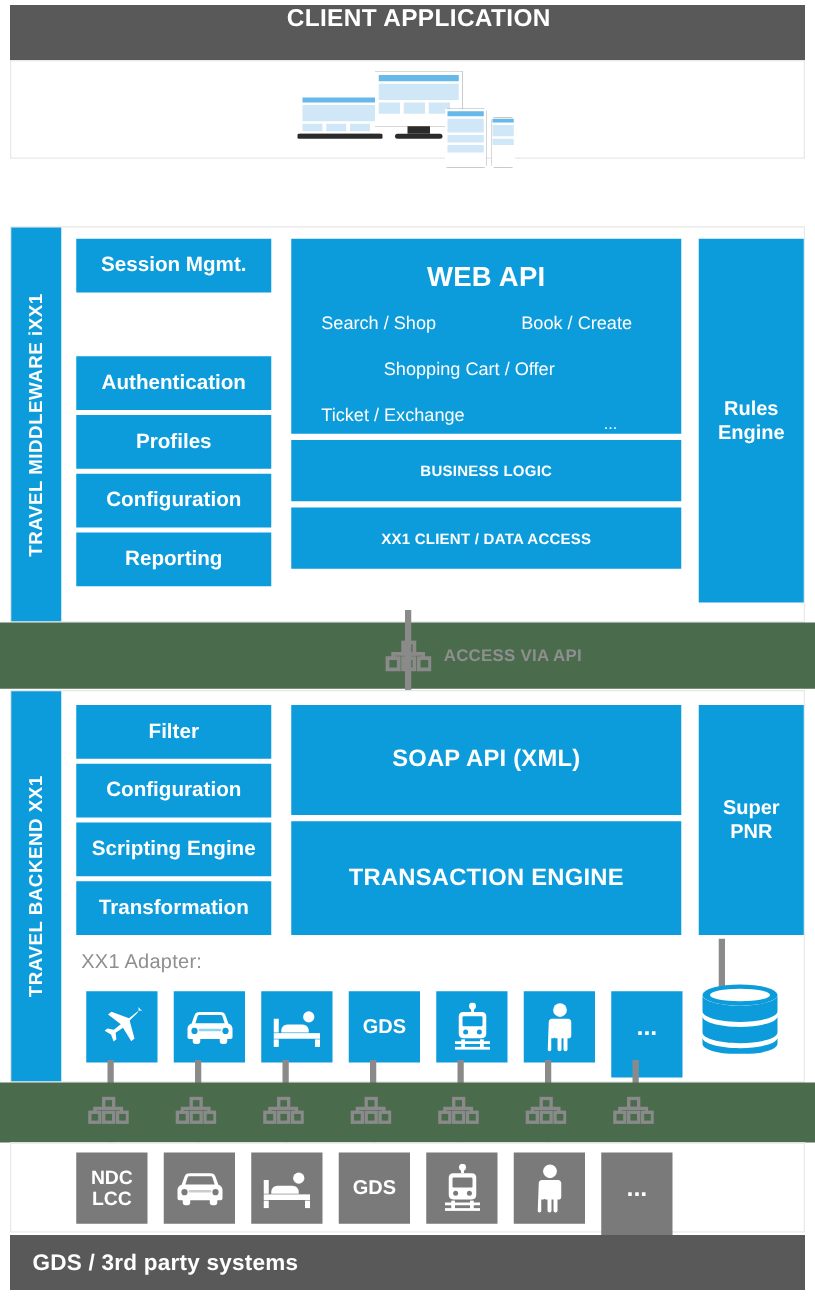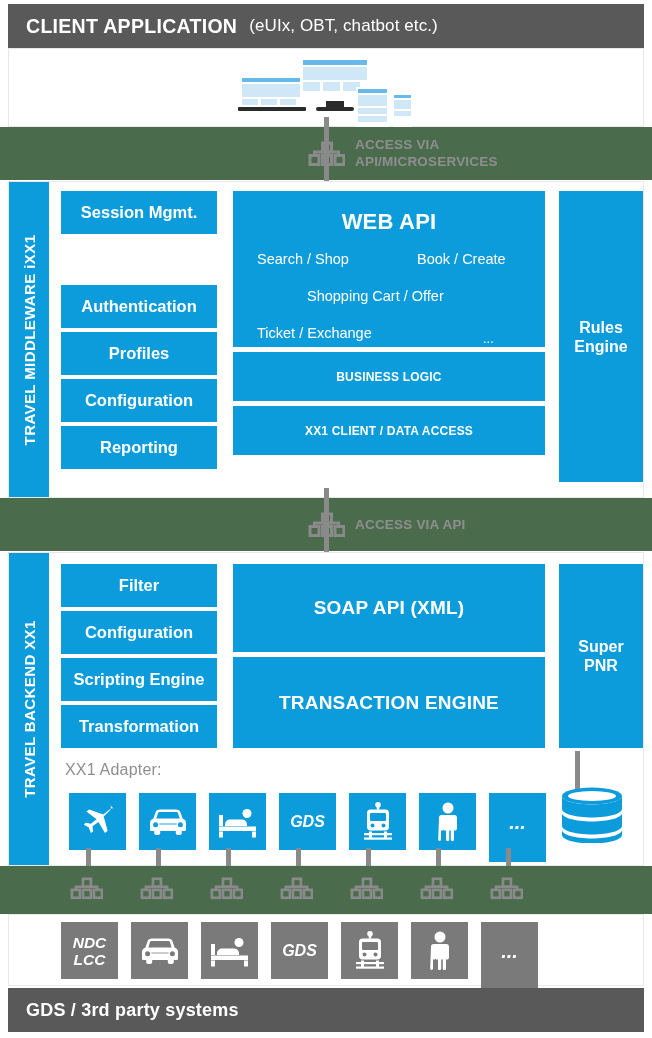--- a/index.html
+++ b/index.html
@@ -35,20 +35,21 @@
     position:absolute;
     left:8px;right:8px;
     border:1px solid #e8e8e8;
     box-sizing:border-box;
   }
 
   
   #header{
     top:4px;height:44px;
     font-size:0;
+    flex-direction:column;
   }
   .hdr-main{
     font-size:19.5px;
     font-weight:bold;
     letter-spacing:.3px;
   }
   .hdr-sub{
     font-size:17px;
     font-weight:normal;
     margin-left:12px;
@@ -197,21 +198,21 @@
     font-size:16px;
     letter-spacing:.2px;
   }
 
   .tile{
     position:absolute;
     width:57px;height:57px;
     background:#0d9cdb;
     color:#ffffff;
     display:flex;align-items:center;justify-content:center;
-    font-size:16px;font-weight:bold;font-style:italic;
+    font-size:16px;font-weight:bold;
   }
   .tile.gray{background:#7a7a7a;}
   .tile.gray.two-line{font-size:15.5px;line-height:17px;}
 
   .stem{
     position:absolute;
     width:5px;
     background:#8a8a8a;
   }
 
@@ -224,21 +225,20 @@
   #footer{top:988px;height:44px;}
   .footer-text{font-size:18px;font-weight:bold;letter-spacing:.2px;}
 </style>
 </head>
 <body>
 
 <div id="page">
 
   <div id="header" class="band gray-band">
     <span class="hdr-main">CLIENT APPLICATION</span>
-    <span class="hdr-sub">(eUIx, OBT, chatbot etc.)</span>
   </div>
 
   <div id="client-area" class="white-band">
     <div id="devices">
 
       <div id="laptop" class="dev">
         <div id="lap-frame">
           <div class="screen-fill">
             <div class="scr-top" style="left:2px;top:2px;right:2px;height:4px;"></div>
             <div class="scr-blk" style="left:2px;top:8px;right:2px;height:13px;"></div>
@@ -281,36 +281,20 @@
             <div class="scr-top" style="left:1px;top:1px;right:1px;height:3px;"></div>
             <div class="scr-blk" style="left:1px;top:6px;right:1px;height:9px;"></div>
             <div class="scr-blk" style="left:1px;top:17px;right:1px;height:5px;"></div>
           </div>
         </div>
       </div>
 
     </div>
   </div>
 
-  <div id="access-band-1" class="green-band">
-    <div class="access-inner">
-      <div class="vline" style="left:324px;top:-10px;height:70px;"></div>
-      <svg class="net-icon" style="left:308px;top:14px;" width="37" height="26" viewBox="0 0 37 26">
-        <g fill="none" stroke="#8a8a8a" stroke-width="3">
-          <rect x="14.5" y="2" width="9" height="9"></rect>
-          <rect x="2" y="14.5" width="9" height="9"></rect>
-          <rect x="14.5" y="14.5" width="9" height="9"></rect>
-          <rect x="27" y="14.5" width="9" height="9"></rect>
-          <path d="M6.5 14.5 V 11 H 30.5 V 14.5"></path>
-        </g>
-      </svg>
-      <div class="access-label" style="left:355px;top:9px;">ACCESS VIA
-API/MICROSERVICES</div>
-    </div>
-  </div>
 
   <div id="middleware" class="white-band">
 
     <div class="side-strip" style="height:100%;">
       <span>TRAVEL MIDDLEWARE iXX1</span>
     </div>
 
     <div class="blue lblock" style="top:9px;">Session Mgmt.</div>
     <div class="blue lblock" style="top:103px;">Authentication</div>
     <div class="blue lblock" style="top:150px;">Profiles</div>

